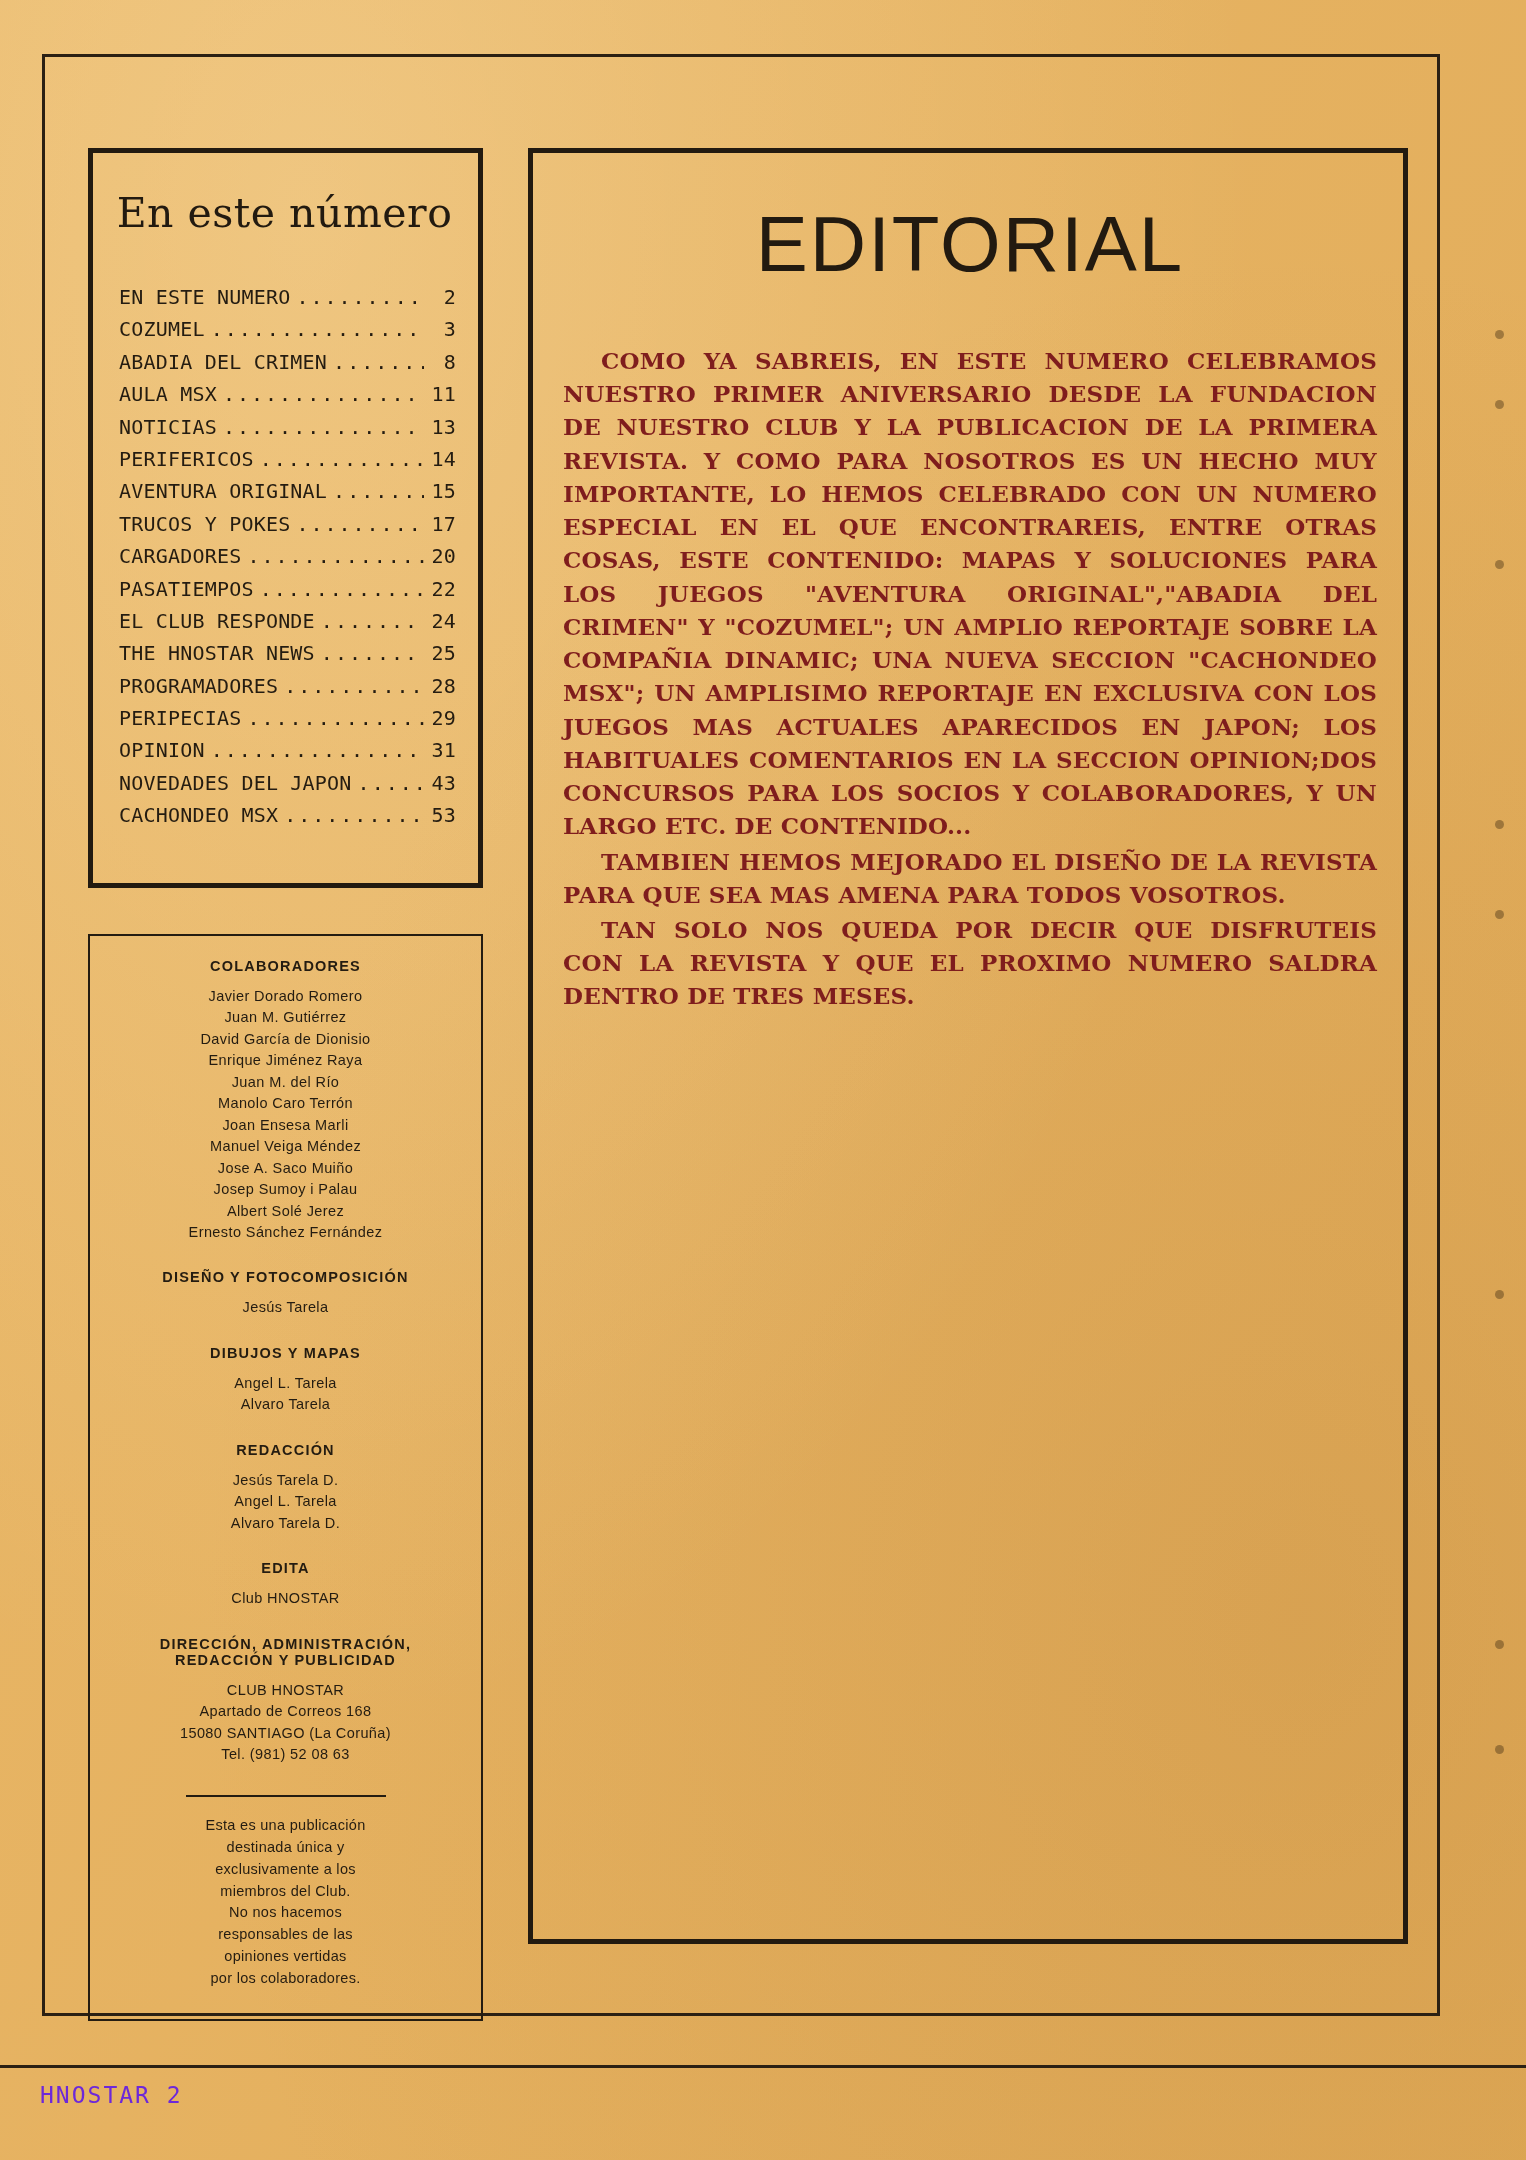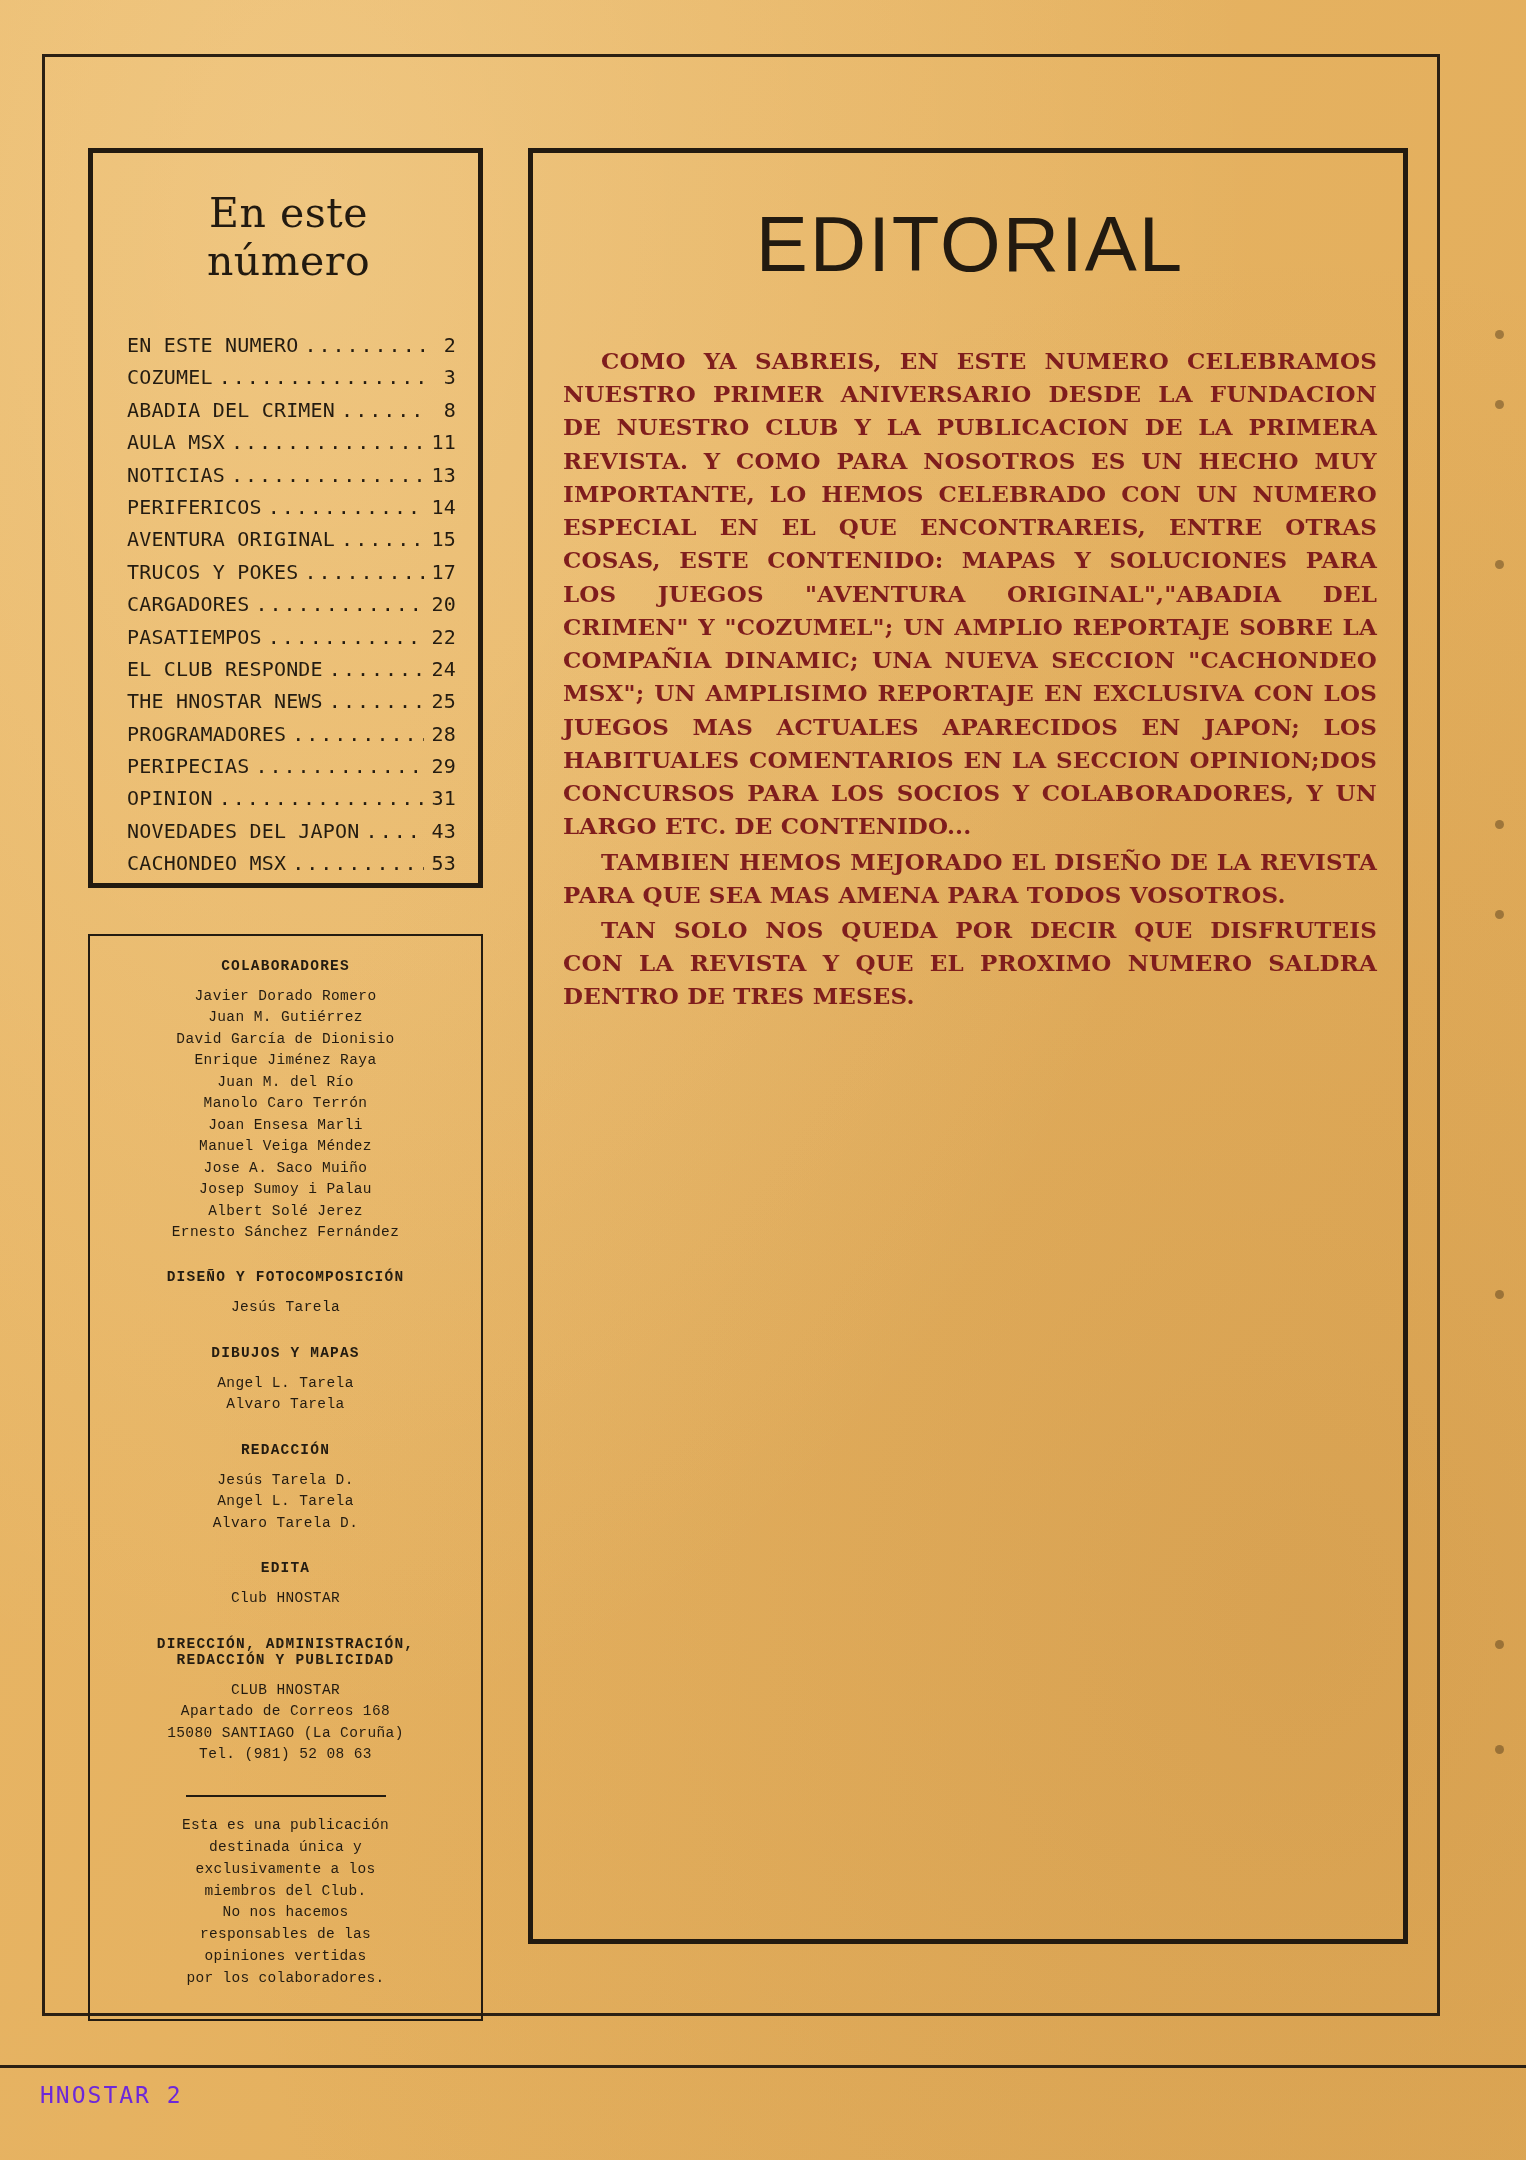--- a/index.html
+++ b/index.html
@@ -44,21 +44,21 @@
   
   .left-col {
     position: absolute;
     left: 0;
     top: 0;
     width: 395px;
   }
   .toc-box {
     border: 5px solid #221a10;
     box-sizing: border-box;
-    padding: 18px 22px 26px 28px;
+    padding: 18px 22px 26px 20px;
     height: 740px;
     position: relative;
   }
   .toc-title {
     font-family: "DejaVu Serif", serif;
     font-size: 41px;
     color: #221a10;
     text-align: center;
     letter-spacing: 0.5px;
     margin: 18px 0 44px 0;
@@ -91,21 +91,21 @@
     text-align: right;
   }
 
   
   .credits-box {
     margin-top: 46px;
     border: 2px solid #241c11;
     box-sizing: border-box;
     padding: 22px 16px 30px 16px;
     text-align: center;
-    font-family: Liberation Mono, monospace;
+    font-family: Liberation Sans, sans-serif;
     color: #241c11;
   }
   .credit-heading {
     font-size: 14.5px;
     font-weight: bold;
     letter-spacing: 1.2px;
     margin: 0 0 12px 0;
   }
   .credit-heading.sp { margin-top: 26px; }
   .credit-name {

